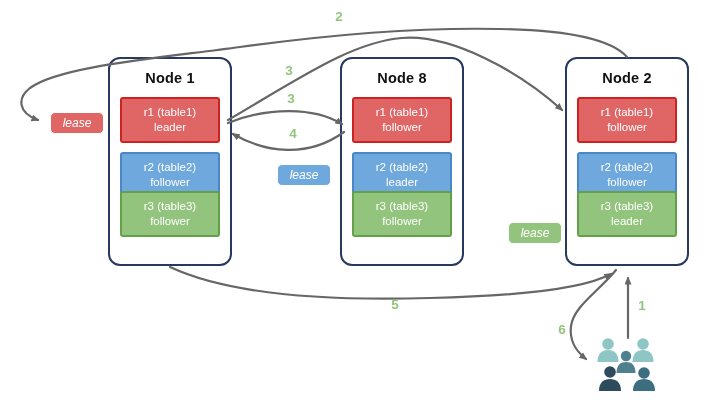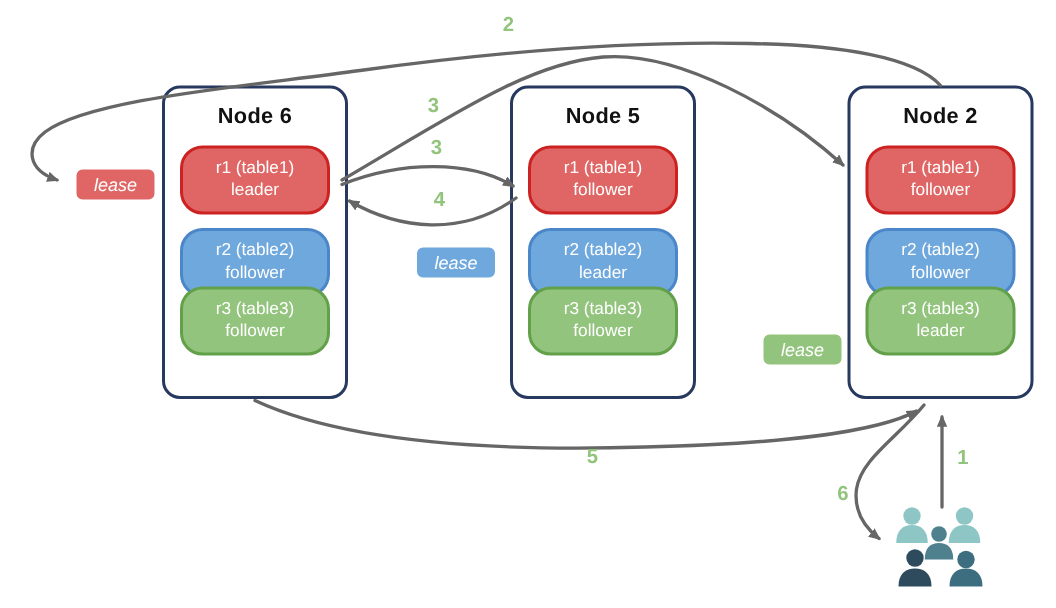--- a/index.html
+++ b/index.html
@@ -10,21 +10,21 @@
   svg.overlay{position:absolute;left:0;top:0;width:704px;height:405px;z-index:3;pointer-events:none;}
   .node{
     position:absolute;top:57px;width:124px;height:209px;background:#ffffff;
     border:2px solid #27395e;border-radius:12px;box-sizing:border-box;z-index:2;
   }
   .node-title{
     text-align:center;font-weight:bold;font-size:14.5px;color:#111111;
     margin-top:11px;letter-spacing:.2px;
   }
   .replica{
-    position:absolute;left:10px;width:100px;height:46px;border-radius:15px;
+    position:absolute;left:10px;width:100px;height:46px;border-radius:3px;
     border:2px solid;box-sizing:border-box;color:#ffffff;font-size:11.5px;
     display:flex;flex-direction:column;align-items:center;justify-content:center;
     line-height:1.32;text-align:center;
   }
   .replica.r1{top:38px;}
   .replica.r2{top:93px;}
   .replica.r3{top:132px;}
   .fill-red{background:#e06666;border-color:#cc2222;}
   .fill-blue{background:#6fa8dc;border-color:#4a86c8;}
   .fill-green{background:#93c47d;border-color:#63a04a;}
@@ -69,37 +69,37 @@
       <path d="M616.5,373 c0,-8 4,-11 9.5,-11 c5.5,0 9.5,3 9.5,11 z" fill="#4e808e"></path>
 
       <circle cx="610" cy="372" r="5.8" fill="#2e4b5e"></circle>
       <path d="M599,391 c0,-8.5 4.7,-12 11,-12 c6.3,0 11,3.5 11,12 z" fill="#2e4b5e"></path>
       <circle cx="644" cy="373" r="5.8" fill="#3c6e80"></circle>
       <path d="M633,391 c0,-8.5 4.7,-12 11,-12 c6.3,0 11,3.5 11,12 z" fill="#3c6e80"></path>
     </g>
   </svg>
 
   <div class="node" style="left:108px">
-    <div class="node-title">Node 6</div>
+    <div class="node-title">Node 1</div>
     <div class="replica r1 fill-red">
       <span>r1 (table1)</span>
       <span>leader</span>
     </div>
     <div class="replica r2 fill-blue">
       <span>r2 (table2)</span>
       <span>follower</span>
     </div>
     <div class="replica r3 fill-green">
       <span>r3 (table3)</span>
       <span>follower</span>
     </div>
   </div>
 
   <div class="node" style="left:340px">
-    <div class="node-title">Node 5</div>
+    <div class="node-title">Node 8</div>
     <div class="replica r1 fill-red">
       <span>r1 (table1)</span>
       <span>follower</span>
     </div>
     <div class="replica r2 fill-blue">
       <span>r2 (table2)</span>
       <span>leader</span>
     </div>
     <div class="replica r3 fill-green">
       <span>r3 (table3)</span>

